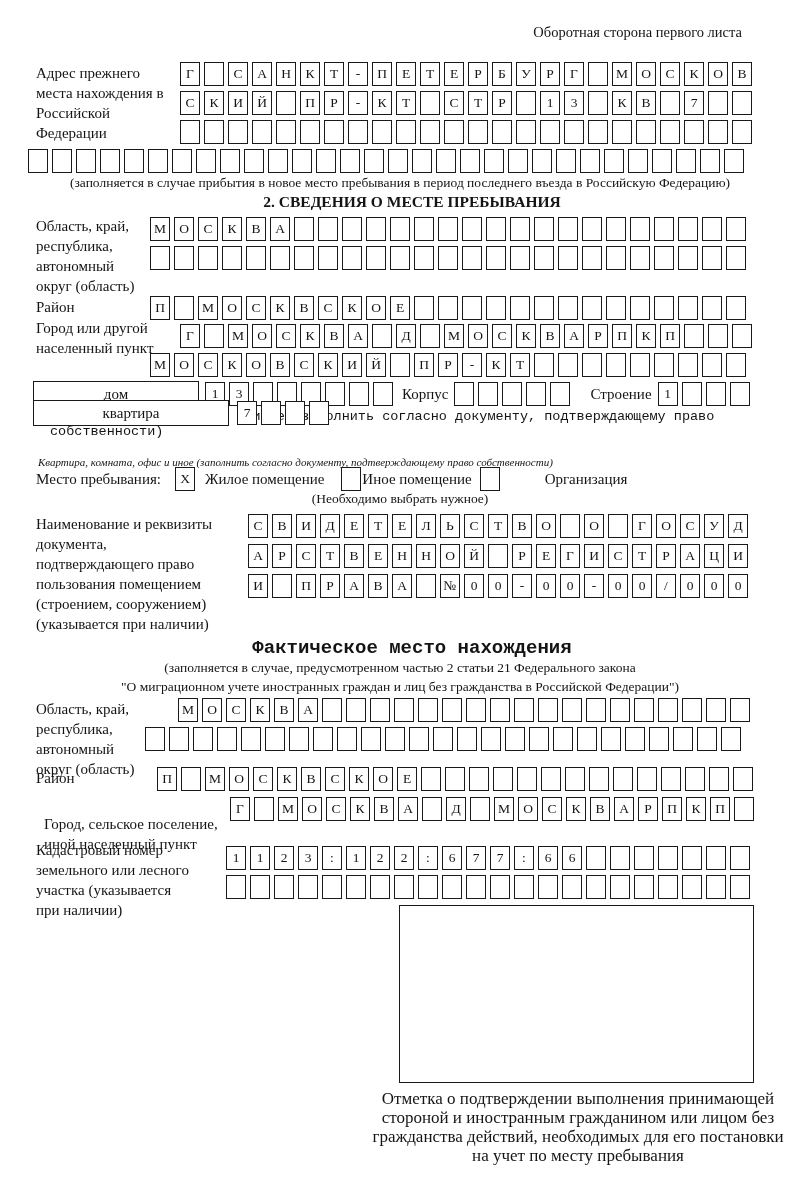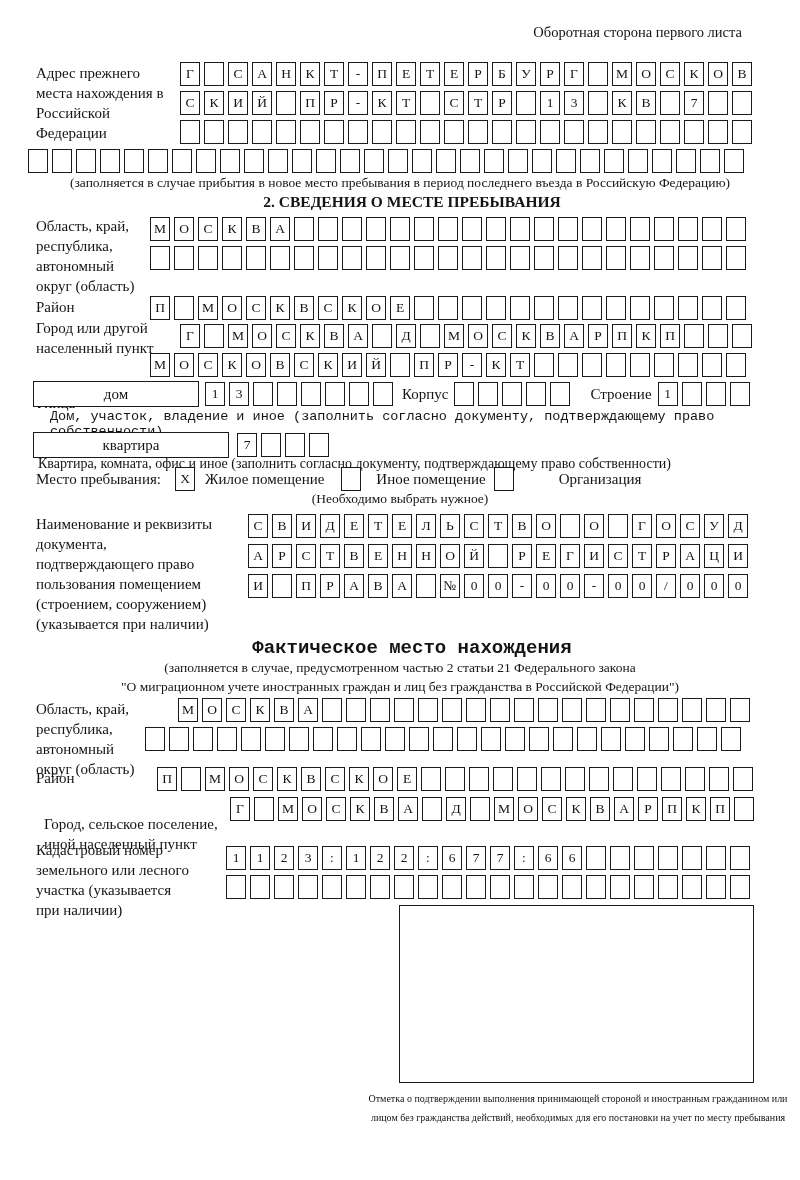--- a/index.html
+++ b/index.html
@@ -313,39 +313,39 @@
   <div class="label" style="margin-left:20px;margin-right:6px;">Строение</div>
   <div class="cells-inline">
       <div class="cell">1</div>
       <div class="cell"></div>
       <div class="cell"></div>
       <div class="cell"></div>
     </div>
 </div>
 <div class="abs" style="left:50px;top:409px;font-size:13.5px;font-family:Liberation Mono, monospace;">Дом, участок, владение и иное (заполнить согласно документу, подтверждающему право собственности)</div>
 
-<div class="inline-row" style="left:33px;top:432px;">
+<div class="inline-row" style="left:33px;top:400px;">
   <div class="bigbox" style="width:196px;">
     <span>квартира</span>
   </div>
   <div class="cells-inline" style="margin-left:8px;">
       <div class="cell">7</div>
       <div class="cell"></div>
       <div class="cell"></div>
       <div class="cell"></div>
     </div>
 </div>
-<div class="abs" style="left:38px;top:456px;font-size:14px;">Квартира, комната, офис и иное (заполнить согласно документу, подтверждающему право собственности)</div>
+<div class="abs" style="left:38px;top:456px;font-size:11px;font-style:italic;">Квартира, комната, офис и иное (заполнить согласно документу, подтверждающему право собственности)</div>
 
 <div class="inline-row" style="left:36px;top:467px;">
   <div class="label">Место пребывания:</div>
   <div class="cell" style="margin-left:14px;">X</div>
   <div class="label" style="margin-left:10px;">Жилое помещение</div>
   <div class="cell" style="margin-left:17px;"></div>
-  <div class="label" style="margin-left:15px;">Иное помещение</div>
+  <div class="label" style="margin-left:1px;">Иное помещение</div>
   <div class="cell" style="margin-left:8px;"></div>
   <div class="label" style="margin-left:45px;">Организация</div>
 </div>
 <div class="abs note" style="top:491px;">(Необходимо выбрать нужное)</div>
 
 <div class="abs label" style="left:36px;top:514px;width:190px;">Наименование и реквизиты документа, подтверждающего право пользования помещением (строением, сооружением) (указывается при наличии)</div>
 <div class="cellrow" style="left:248px;top:514px;">
     <div class="cell">С</div>
     <div class="cell">В</div>
     <div class="cell">И</div>
@@ -573,13 +573,13 @@
     <div class="cell"></div>
     <div class="cell"></div>
     <div class="cell"></div>
     <div class="cell"></div>
     <div class="cell"></div>
     <div class="cell"></div>
     <div class="cell"></div>
   </div>
 
 <div class="abs stampbox" style="left:399px;top:905px;width:355px;height:178px;"></div>
-<div class="abs" style="left:368px;top:1089px;width:420px;text-align:center;font-size:10px;line-height:19px;">Отметка о подтверждении выполнения принимающей стороной и иностранным гражданином или лицом без гражданства действий, необходимых для его постановки на учет по месту пребывания</div>
+<div class="abs" style="left:368px;top:1089px;width:420px;text-align:center;font-size:17px;line-height:19px;">Отметка о подтверждении выполнения принимающей стороной и иностранным гражданином или лицом без гражданства действий, необходимых для его постановки на учет по месту пребывания</div>
 
 </body></html>

